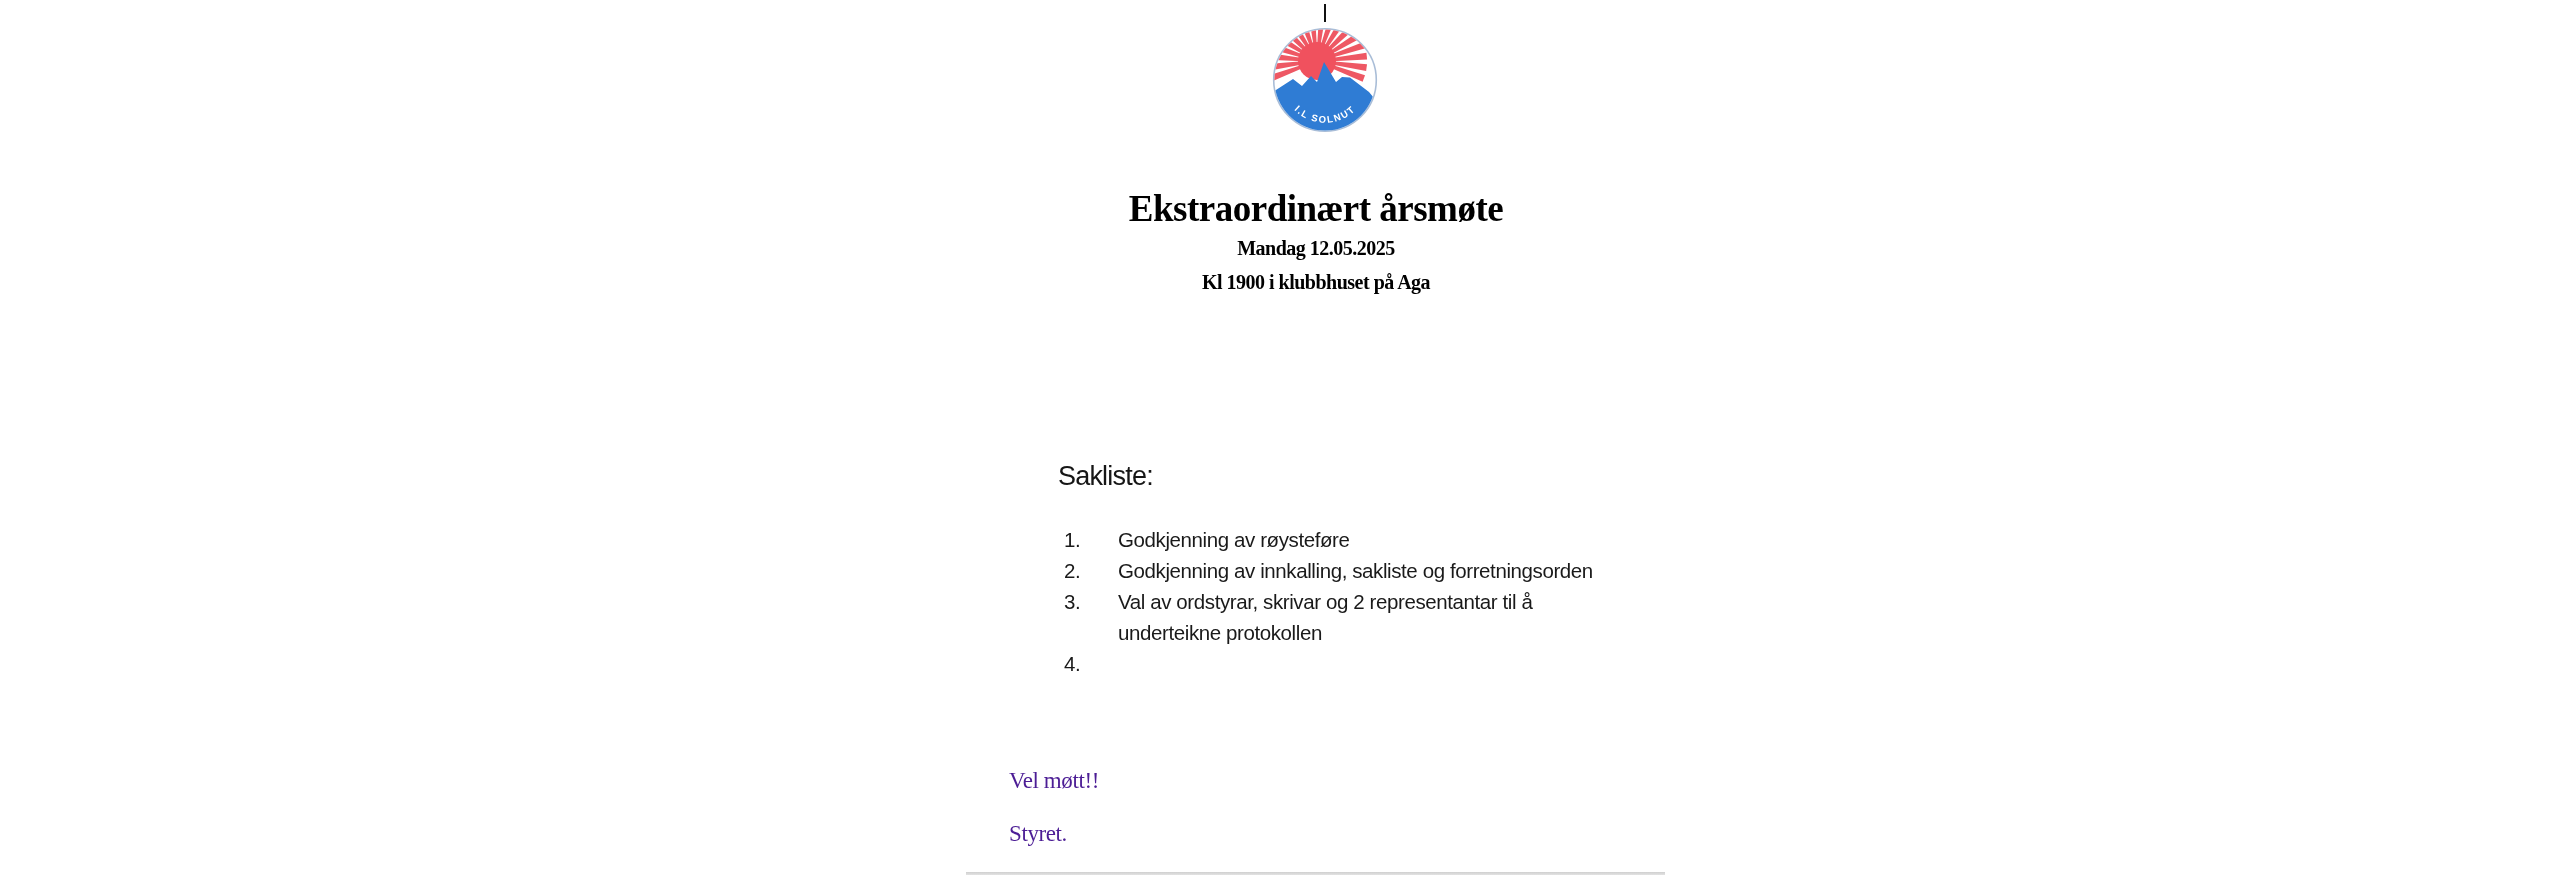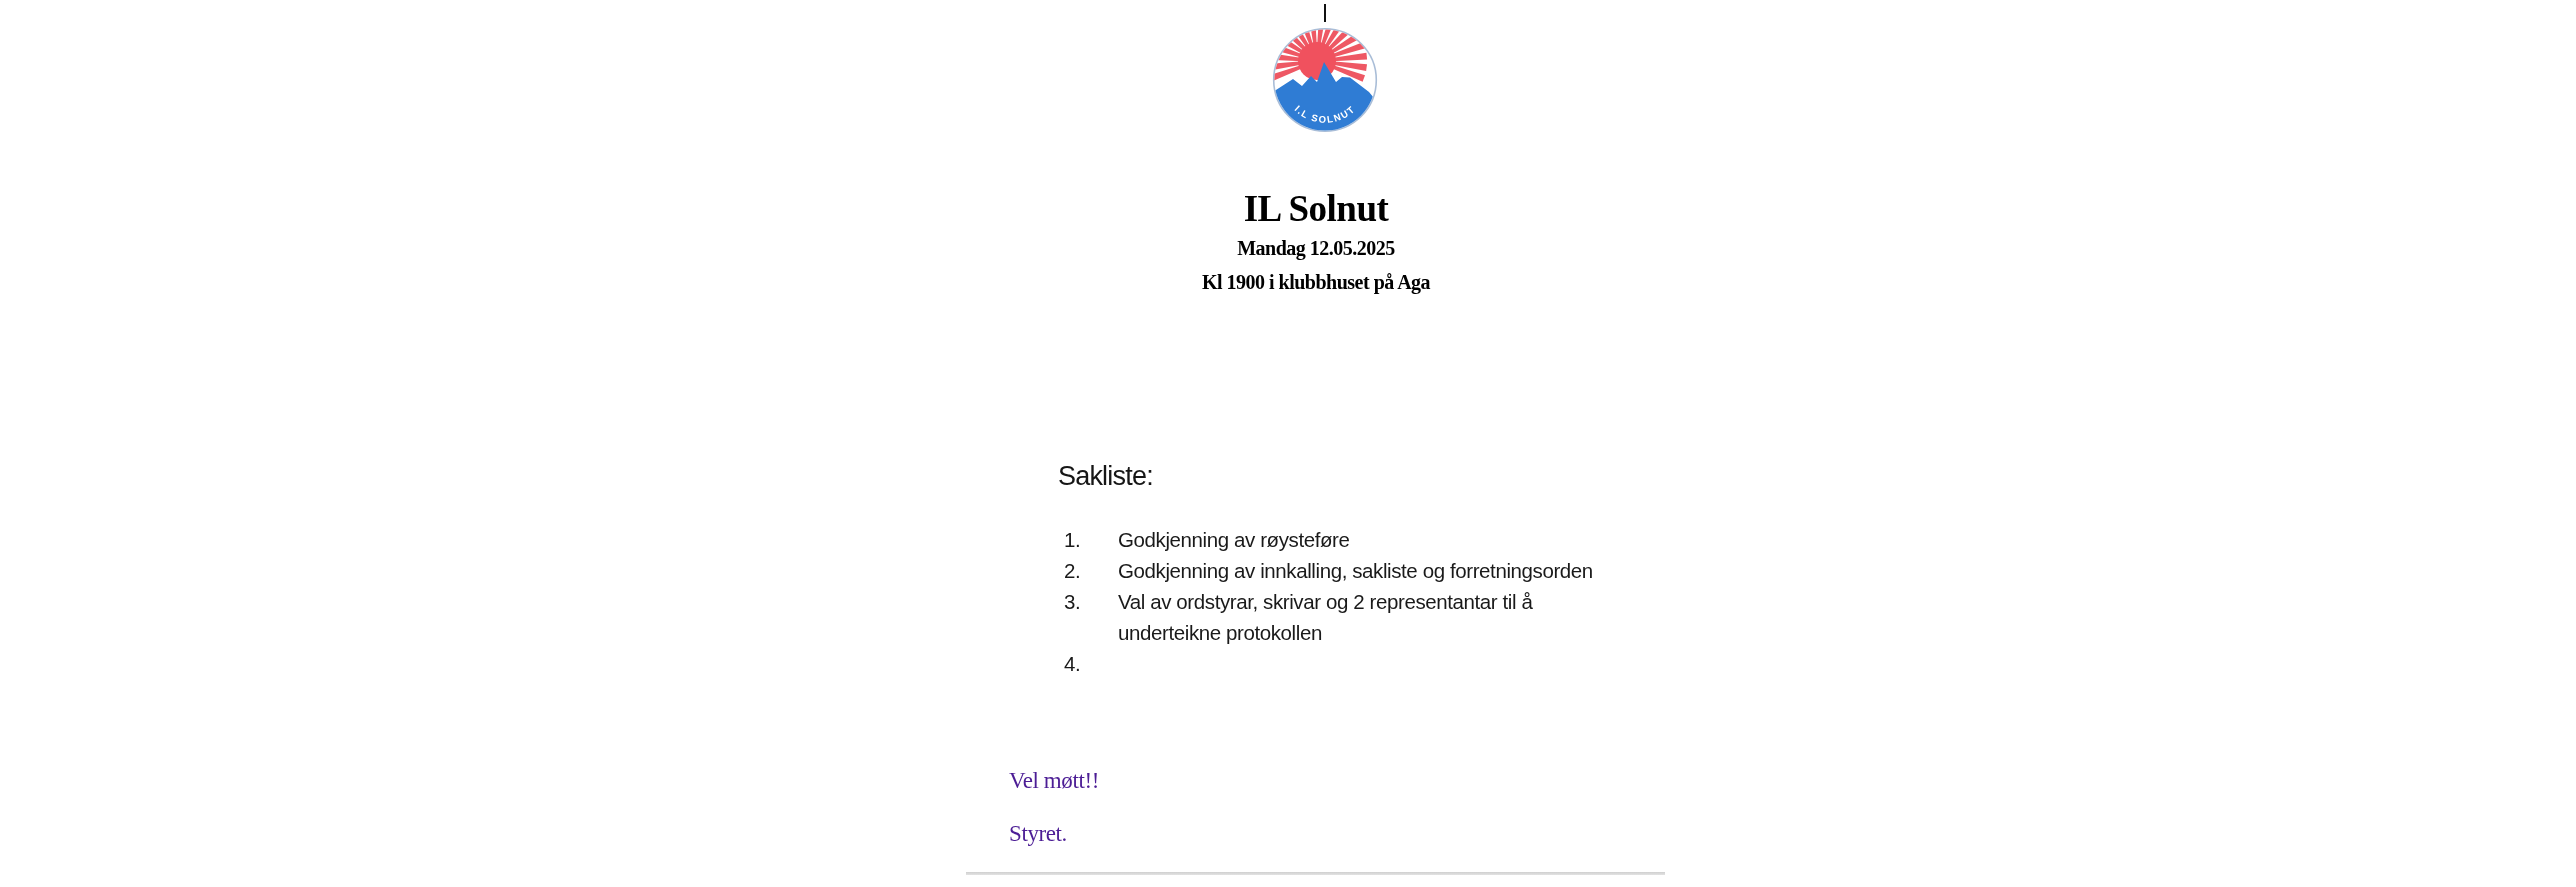--- a/index.html
+++ b/index.html
@@ -111,21 +111,21 @@
 
     <path fill="#2f7cd4" d="M 2,66 L 22,53 L 31,60 L 40,50 L 46,56 L 53,36 L 65,56 L 71,51 L 79,51.5 L 98,66 L 108,78 L 108,108 L 0,108 L 0,78 Z"></path>
 
     <text class="logo-badge-text">
       <textPath href="#badge-text-arc" startOffset="50%" text-anchor="middle">I.L SOLNUT</textPath>
     </text>
   </g>
 </svg>
 
 <div class="title-block">
-  <div class="title-line-lg">IL Solnut</div>
+  <div class="title-line-lg">Ekstraordinært årsmøte</div>
   <div class="title-line-sm">Mandag 12.05.2025</div>
   <div class="title-line-sm">Kl 1900 i klubbhuset på Aga</div>
 </div>
 
 <div class="agenda-heading">Sakliste:</div>
 
 <div class="agenda-list">
   <div class="agenda-item">
     <span class="num">1.</span>
     <span class="item-text">Godkjenning av røysteføre</span>

